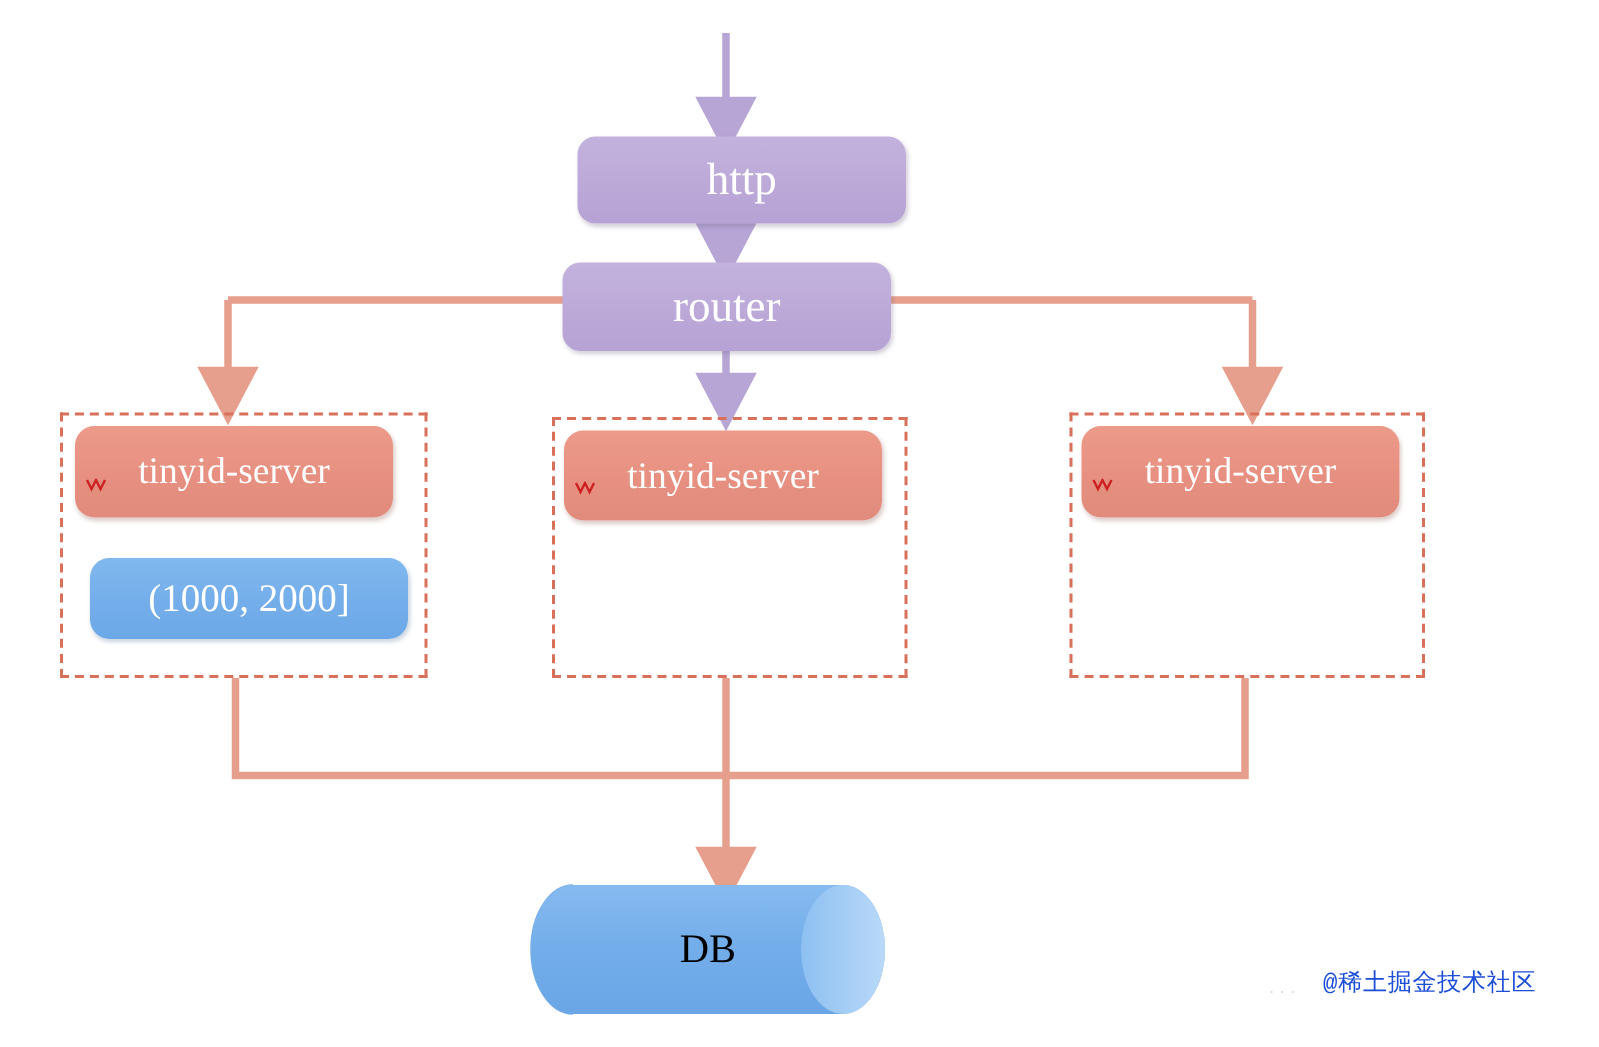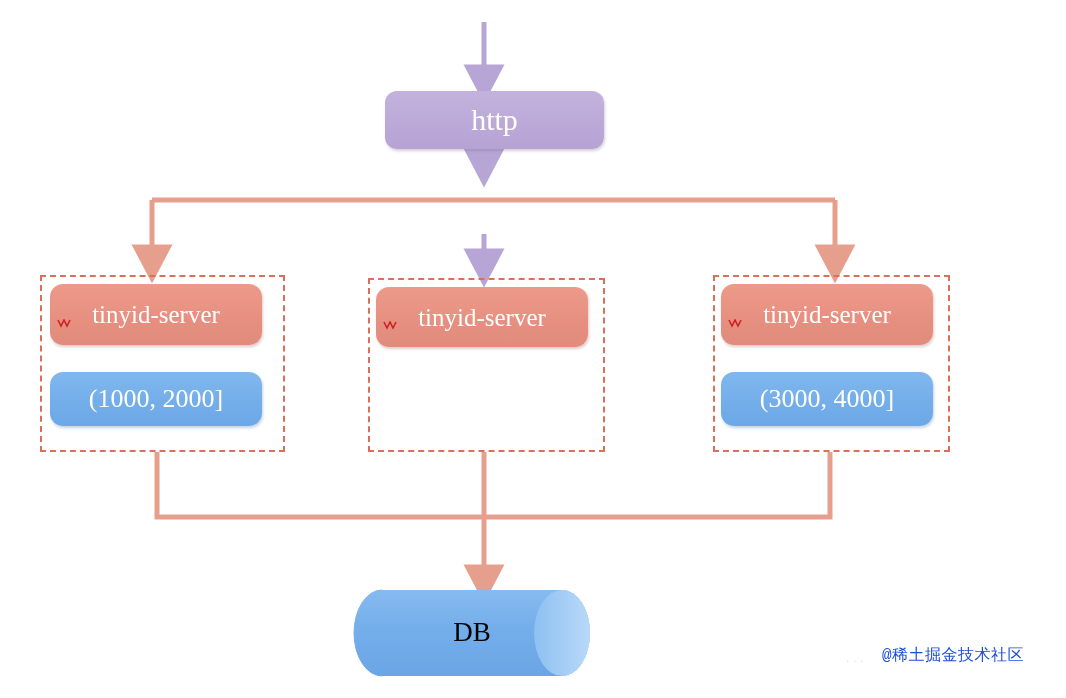--- a/index.html
+++ b/index.html
@@ -51,20 +51,21 @@
     border-radius: 13px;
     box-shadow: 1px 2px 3px rgba(150,100,90,0.33);
     font-size: 25px;
   }
 
   .node-blue {
     background: linear-gradient(180deg, #80b7ee 0%, #74aeea 55%, #6ca8e7 100%);
     border-radius: 13px;
     box-shadow: 1px 2px 3px rgba(90,120,160,0.33);
     font-size: 26px;
+    margin-left: 10px;
   }
 
   
   .group-box {
     position: absolute;
     box-sizing: border-box;
     border: 2px dashed #d9705a;
     background: transparent;
   }
 
@@ -171,20 +172,23 @@
       <ellipse cx="382" cy="633" rx="28" ry="43" fill="url(#cylBody)"></ellipse>
       <rect x="382" y="590" width="180" height="86" fill="url(#cylBody)"></rect>
       <ellipse cx="562" cy="633" rx="28" ry="43" fill="url(#cylCap)"></ellipse>
     </g>
   </svg>
 
   <div class="node node-purple" style="left:385px; top:91px; width:219px; height:58px;">
     <span>http</span>
   </div>
 
+  <div class="node node-purple" style="left:375px; top:175px; width:219px; height:59px;">
+    <span>router</span>
+  </div>
 
   <div class="group-box" style="left:40px; top:275px; width:245px; height:177px;"></div>
 
   <div class="node node-salmon" style="left:50px; top:284px; width:212px; height:61px;">
     <span>tinyid-server</span>
   </div>
   <svg class="squiggle" style="left:57px; top:319px;" viewBox="0 0 14 9">
     <path d="M1,1 L4,7 L7,1 L10,7 L13,1" fill="none" stroke="#cc2222" stroke-width="1.6"></path>
   </svg>
 
@@ -204,22 +208,19 @@
 
   <div class="group-box" style="left:713px; top:275px; width:237px; height:177px;"></div>
 
   <div class="node node-salmon" style="left:721px; top:284px; width:212px; height:61px;">
     <span>tinyid-server</span>
   </div>
   <svg class="squiggle" style="left:728px; top:319px;" viewBox="0 0 14 9">
     <path d="M1,1 L4,7 L7,1 L10,7 L13,1" fill="none" stroke="#cc2222" stroke-width="1.6"></path>
   </svg>
 
-  <div class="node node-blue" style="left:721px; top:372px; width:212px; height:54px;">
-    <span>(3000, 4000]</span>
-  </div>
 
   <div class="cyl-label" style="left:382px; top:619px; width:180px; text-align:center;">DB</div>
 
   <div class="watermark-dots" style="left:846px; top:652px;">. . .</div>
   <div class="watermark" style="left:882px; top:645px;">@稀土掘金技术社区</div>
 
 </div>
 
 </body></html>

